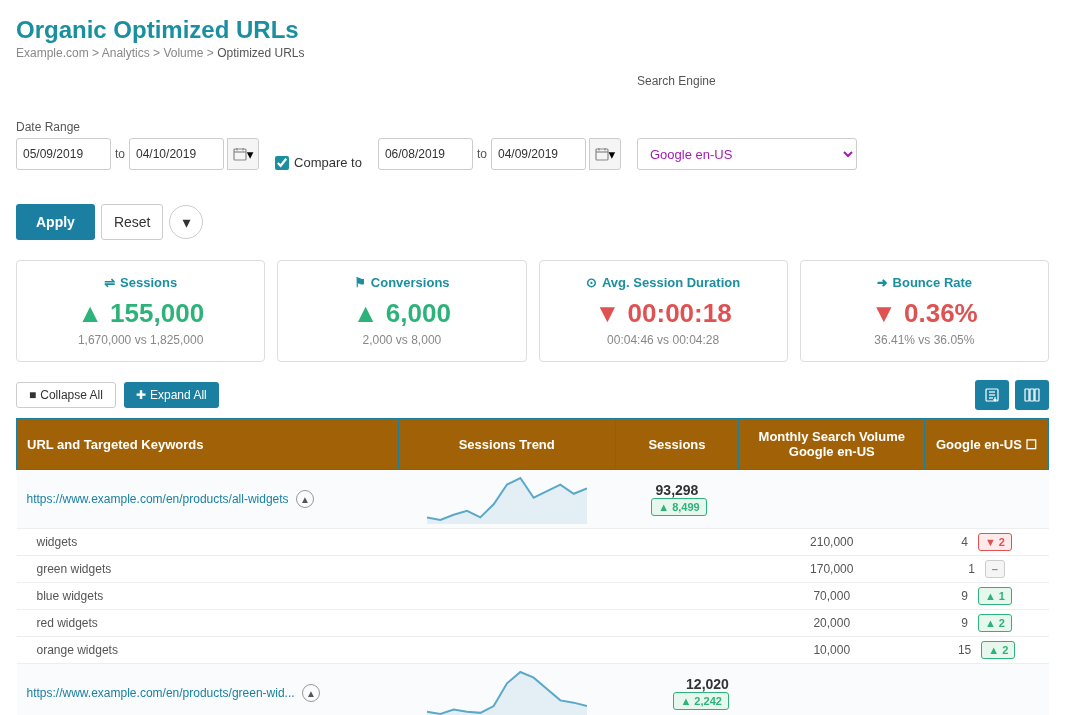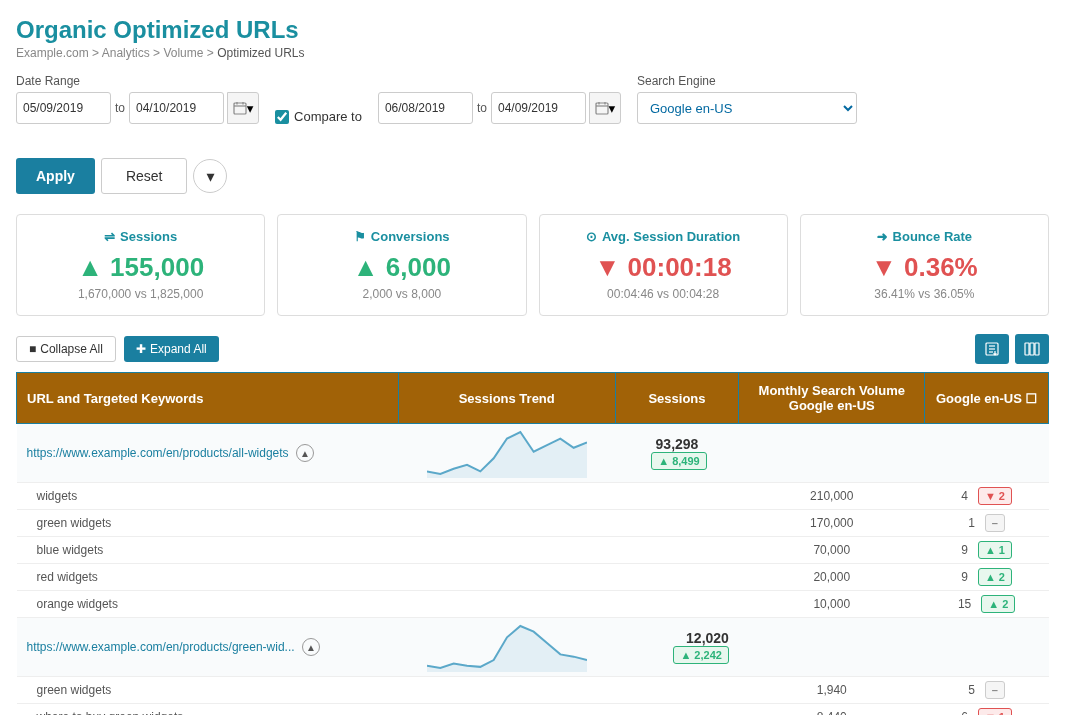--- a/index.html
+++ b/index.html
@@ -15,24 +15,24 @@
     .control-group { display: flex; flex-direction: column; gap: 4px; }
     .control-label { font-size: 12px; color: #555; }
     .date-range-row { display: flex; align-items: center; gap: 4px; }
     .date-input { border: 1px solid #ccc; border-radius: 3px; padding: 12px 6px; font-size: 12px; width: 95px; height: 32px; color: #333; }
     .date-to { font-size: 12px; color: #555; }
     .date-cal-btn { border: 1px solid #ccc; border-radius: 0 3px 3px 0; background: #f5f5f5; height: 32px; width: 32px; cursor: pointer; display: flex; align-items: center; justify-content: center; margin-left: -1px; }
 
     .checkbox-label { display: flex; align-items: center; gap: 5px; font-size: 13px; }
     .checkbox-label input[type=checkbox] { accent-color: #1a8fa0; width: 14px; height: 14px; }
 
-    .search-engine-select { border: 1px solid #ccc; border-radius: 3px; padding: 4px 8px; font-size: 13px; height: 32px; width: 220px; color: #0369a1; background: #fff; }
+    .search-engine-select { border: 1px solid #ccc; border-radius: 3px; padding: 4px 8px; font-size: 13px; height: 32px; width: 220px; color: #a21caf; background: #fff; margin-top: 46px; }
 
     .btn-apply { background: #1a7fa0; color: #fff; border: none; border-radius: 3px; padding: 6px 20px; font-size: 14px; cursor: pointer; height: 36px; font-weight: bold; }
-    .btn-reset { background: #fff; color: #333; border: 1px solid #ccc; border-radius: 3px; padding: 6px 24px; font-size: 14px; cursor: pointer; height: 36px; }
+    .btn-reset { background: #fff; color: #333; border: 1px solid #ccc; border-radius: 3px; padding: 6px 12px; font-size: 14px; cursor: pointer; height: 36px; }
     .btn-dropdown { background: #fff; color: #333; border: 1px solid #ccc; border-radius: 50%; width: 34px; height: 34px; cursor: pointer; font-size: 16px; display: flex; align-items: center; justify-content: center; }
 
     .metrics-row { display: flex; gap: 0; padding: 10px 16px; gap: 12px; }
     .metric-card { flex: 1; border: 1px solid #ddd; border-radius: 4px; padding: 14px 10px; text-align: center; }
     .metric-title { font-size: 13px; font-weight: bold; color: #1a8fa0; margin-bottom: 8px; display: flex; align-items: center; justify-content: center; gap: 5px; }
     .metric-value { font-size: 26px; font-weight: bold; color: #2db37a; margin-bottom: 4px; }
     .metric-value.negative { color: #e05252; }
     .metric-value.up { color: #2db37a; }
     .metric-compare { font-size: 12px; color: #888; }
 

